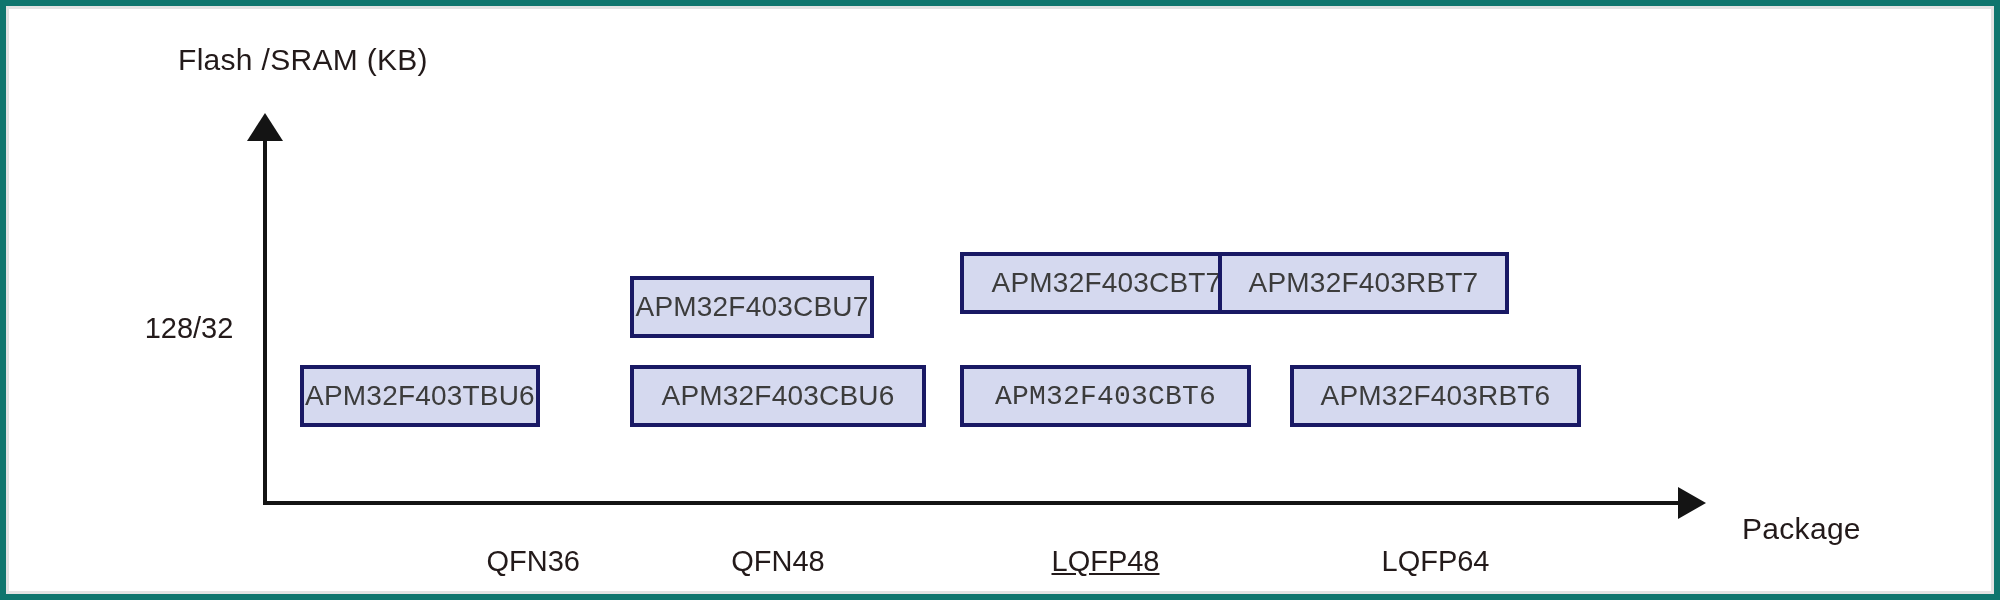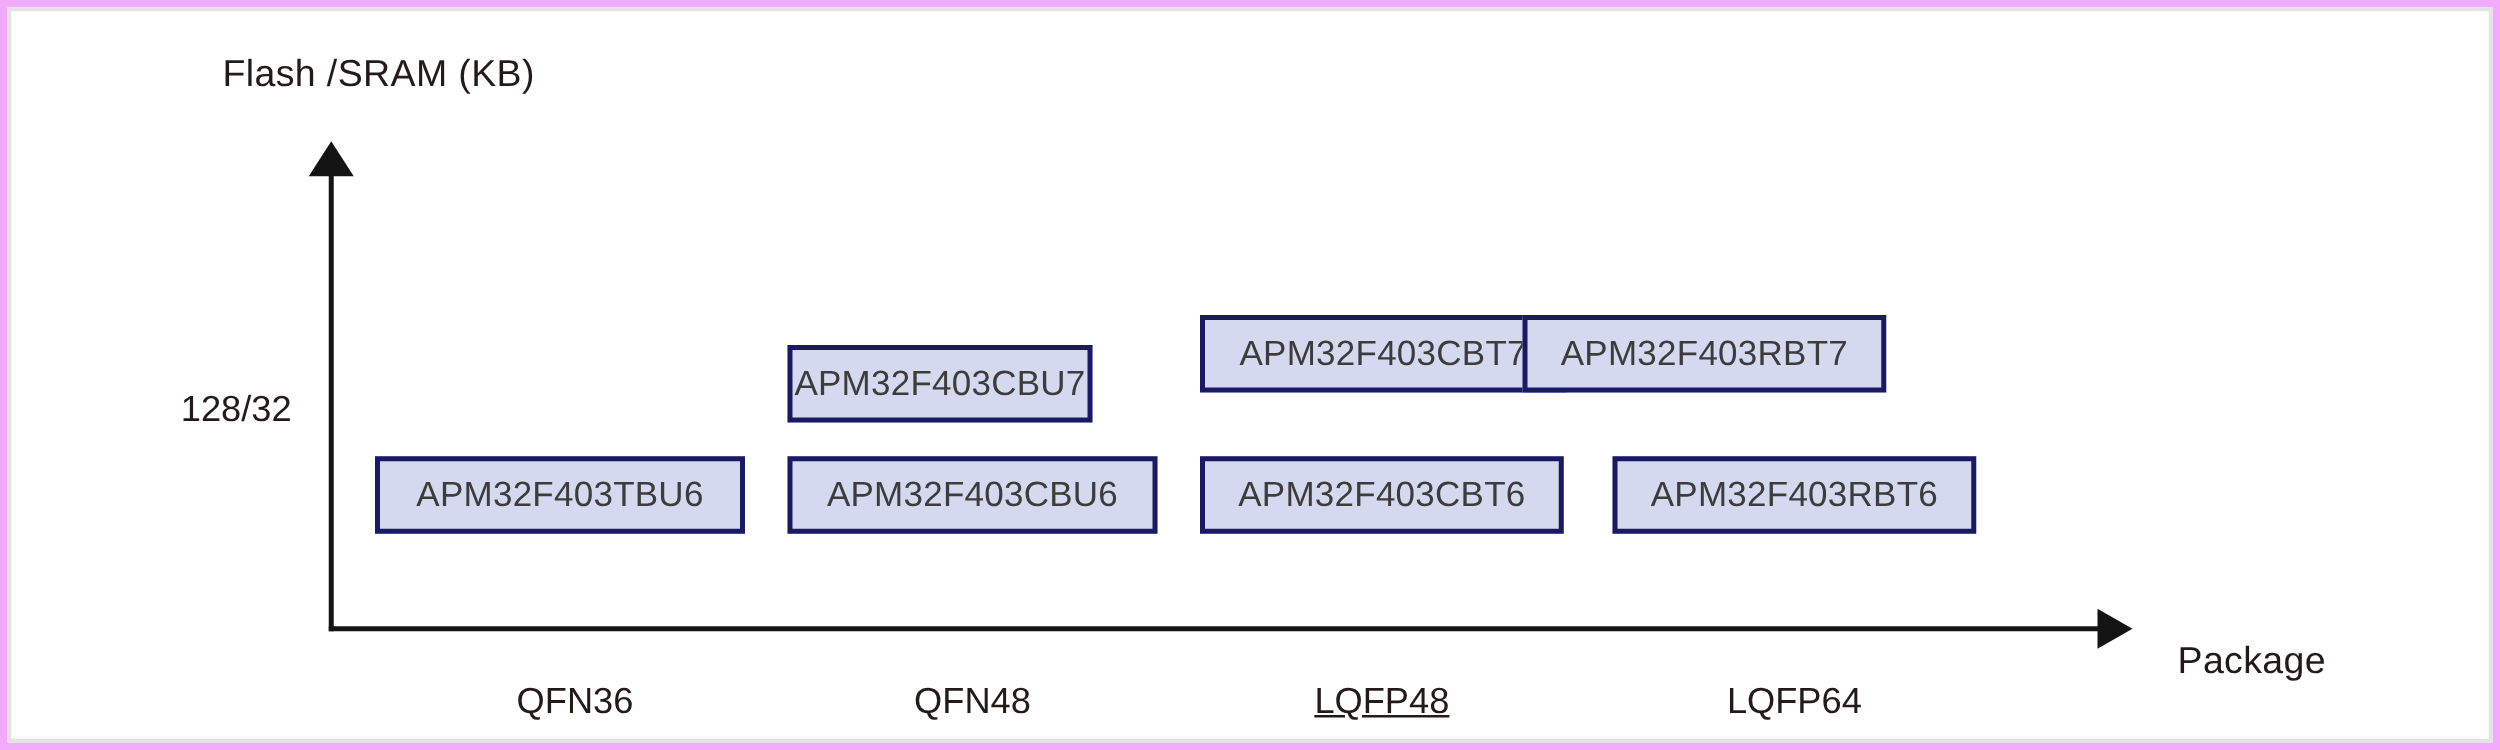--- a/index.html
+++ b/index.html
@@ -7,21 +7,21 @@
     padding: 0;
     background: #ffffff;
   }
   body {
     font-family: "Liberation Sans", sans-serif;
   }
   #canvas {
     position: relative;
     width: 2000px;
     height: 600px;
-    background: #f0abfc;
+    background: #0f766e;
     box-sizing: border-box;
     overflow: hidden;
     padding-left: 16px;
   }
   
   .frame {
     position: absolute;
     left: 6px;
     top: 6px;
     width: 1988px;
@@ -138,23 +138,23 @@
 
   <div class="axis-label-y">Flash /SRAM (KB)</div>
   <div class="axis-label-x">Package</div>
 
   <div class="tick-y">128/32</div>
 
   <div class="part-box" style="left:630px; top:252px; width:244px;margin-top:24px;">APM32F403CBU7</div>
   <div class="part-box" style="left:960px; top:252px; width:293px;">APM32F403CBT7</div>
   <div class="part-box" style="left:1218px; top:252px; width:291px;">APM32F403RBT7</div>
 
-  <div class="part-box" style="left:300px; top:365px; width:296px;">APM32F403TBU6</div>
+  <div class="part-box" style="left:300px; top:365px; width:240px;">APM32F403TBU6</div>
   <div class="part-box" style="left:630px; top:365px; width:296px;">APM32F403CBU6</div>
-  <div class="part-box" style="left:960px; top:365px; width:291px;">APM32F403CBT6</div>
+  <div class="part-box" style="left:960px; top:365px; width:291px;font-family:Liberation Mono, monospace;">APM32F403CBT6</div>
   <div class="part-box" style="left:1290px; top:365px; width:291px;">APM32F403RBT6</div>
 
-  <div class="tick-x" style="left:312px; width:296px;">QFN36</div>
+  <div class="tick-x" style="left:284px; width:296px;text-align:right;">QFN36</div>
   <div class="tick-x" style="left:630px; width:296px;">QFN48</div>
   <div class="tick-x" style="left:960px; width:291px;text-decoration:underline;">LQFP48</div>
   <div class="tick-x" style="left:1290px; width:291px;">LQFP64</div>
 
 </div>
 
 </body></html>

